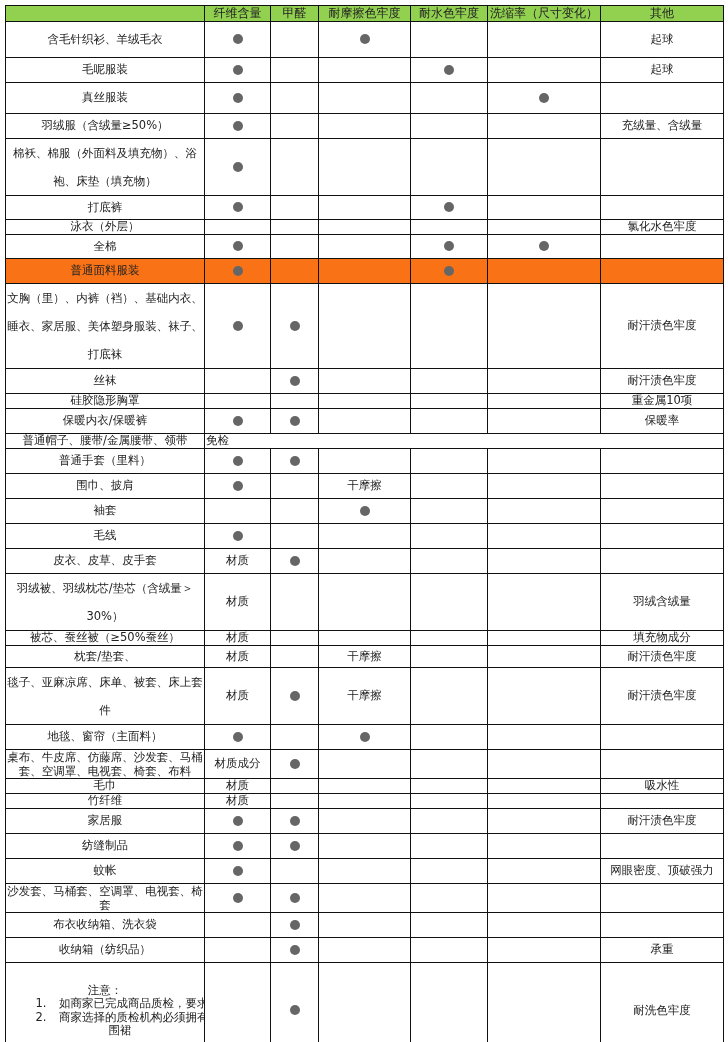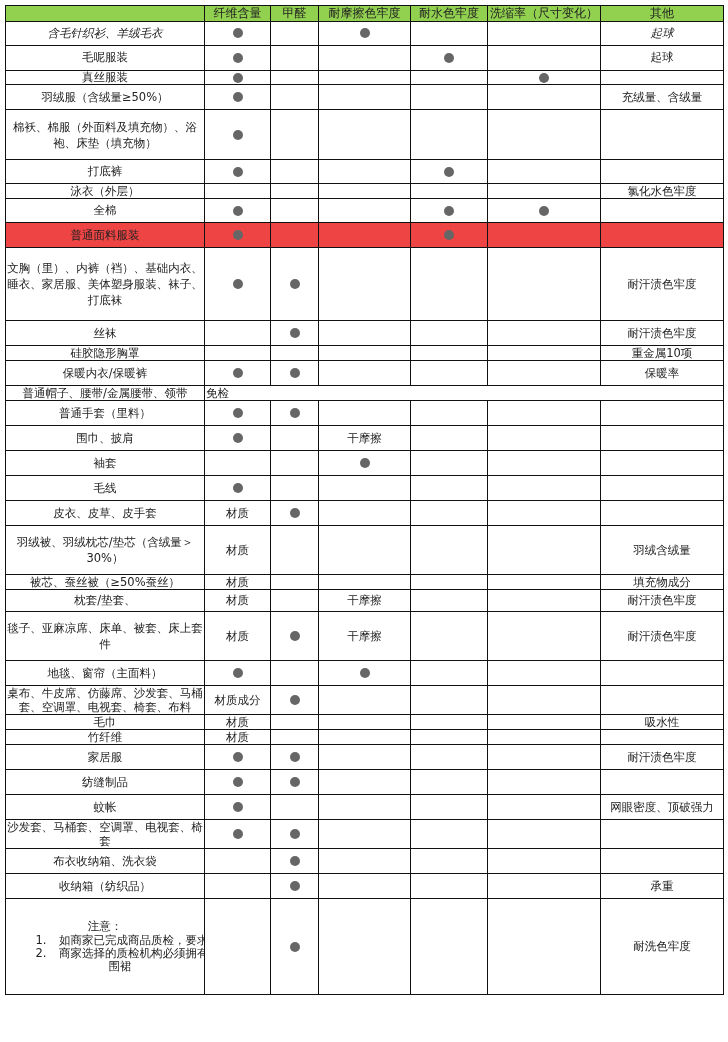--- a/index.html
+++ b/index.html
@@ -2,23 +2,23 @@
 <html><head>
 <meta charset="utf-8">
 <style>
   html, body { margin: 0; padding: 0; background: #ffffff; }
   body { width: 728px; height: 1042px; position: relative; overflow: hidden;
          font-family: "DejaVu Sans", "Liberation Sans", sans-serif; font-size: 11.5px; color: #222; }
   table.grid { position: absolute; left: 5px; top: 5px; border-collapse: collapse; table-layout: fixed; width: 718px; }
   table.grid td, table.grid th { border: 1.2px solid #111; padding: 0 1px; text-align: center; vertical-align: middle;
          overflow: hidden; white-space: nowrap; font-weight: normal; line-height: 1.15; }
   table.grid th { background: #92d050; color: #222; height: 15px; font-size: 12px; }
-  td.name.wrap { white-space: normal; line-height: 16px; }
+  td.name.wrap { white-space: normal; line-height: 28px; }
   td.name.wrap-tight { white-space: normal; line-height: 14px; }
-  tr.hl td { background: #ef4444; margin-left: 8px; }
+  tr.hl td { background: #f97316; margin-left: 8px; }
   .dot { display: inline-block; width: 10px; height: 10px; border-radius: 50%; background: #666; vertical-align: middle; }
   td.note { text-align: left; white-space: normal; vertical-align: top; padding: 0 2px; line-height: 13.5px; }
   td.note ol { margin: 0; padding: 0 0 0 16px; list-style: none; }
   td.note li { display: flex; }
   td.note li .num { width: 36px; flex: none; text-align: center; }
   td.note li .txt { flex: 1; text-align: center; }
   .note-tail { text-align: center; padding-left: 30px; }
 </style>
 </head>
 <body>
@@ -38,39 +38,39 @@
       <th></th>
       <th>纤维含量</th>
       <th>甲醛</th>
       <th>耐摩擦色牢度</th>
       <th>耐水色牢度</th>
       <th>洗缩率（尺寸变化）</th>
       <th>其他</th>
     </tr>
   </thead>
   <tbody id="tbody">
-      <tr style="height: 24px; font-style: italic;">
+      <tr style="height: 36px;">
         <td class="name">含毛针织衫、羊绒毛衣</td>
         <td><span class="dot"></span></td>
         <td></td>
         <td><span class="dot"></span></td>
         <td></td>
         <td></td>
         <td>起球</td>
       </tr>
       <tr style="height: 25px;">
         <td class="name">毛呢服装</td>
         <td><span class="dot"></span></td>
         <td></td>
         <td></td>
         <td><span class="dot"></span></td>
         <td></td>
         <td>起球</td>
       </tr>
-      <tr style="height: 14px; font-family: Liberation Mono, monospace;">
+      <tr style="height: 31px; font-family: Liberation Mono, monospace;">
         <td class="name">真丝服装</td>
         <td><span class="dot"></span></td>
         <td></td>
         <td></td>
         <td></td>
         <td><span class="dot"></span></td>
         <td></td>
       </tr>
       <tr style="height: 25px;">
         <td class="name">羽绒服（含绒量≥50%）</td>

